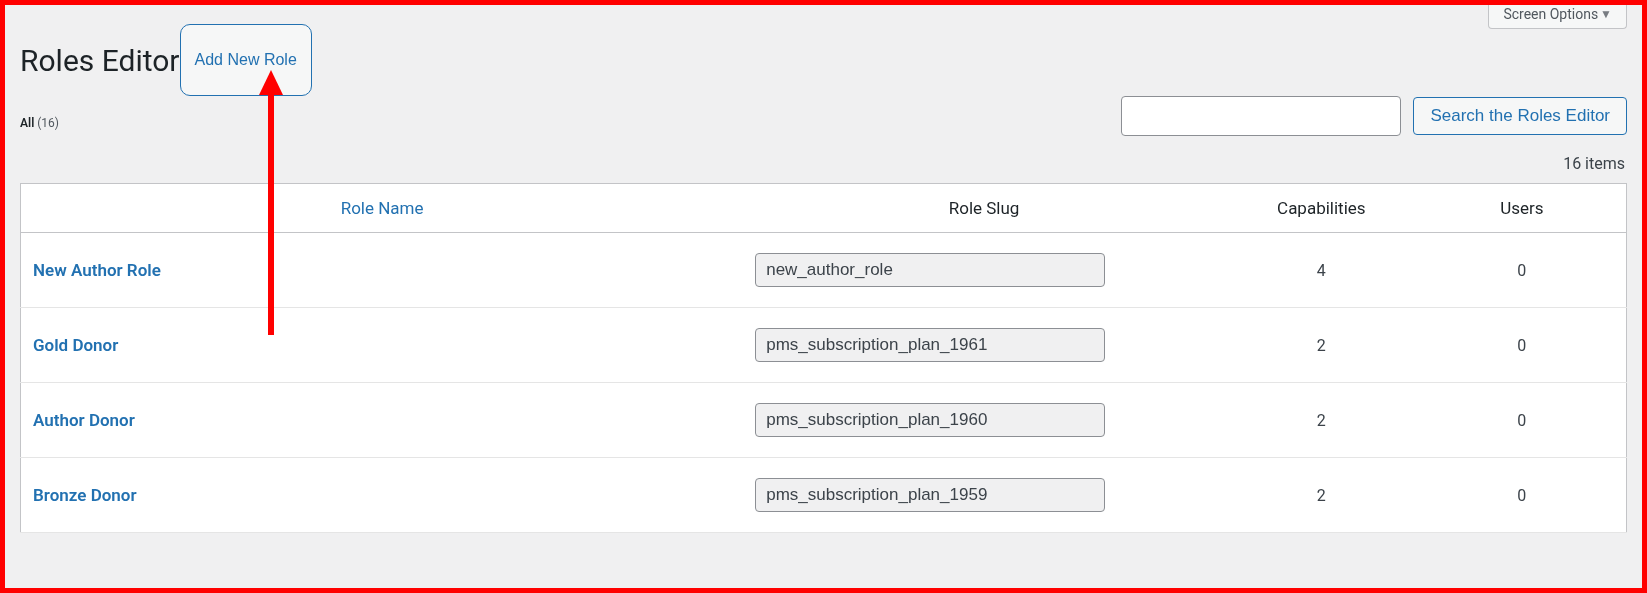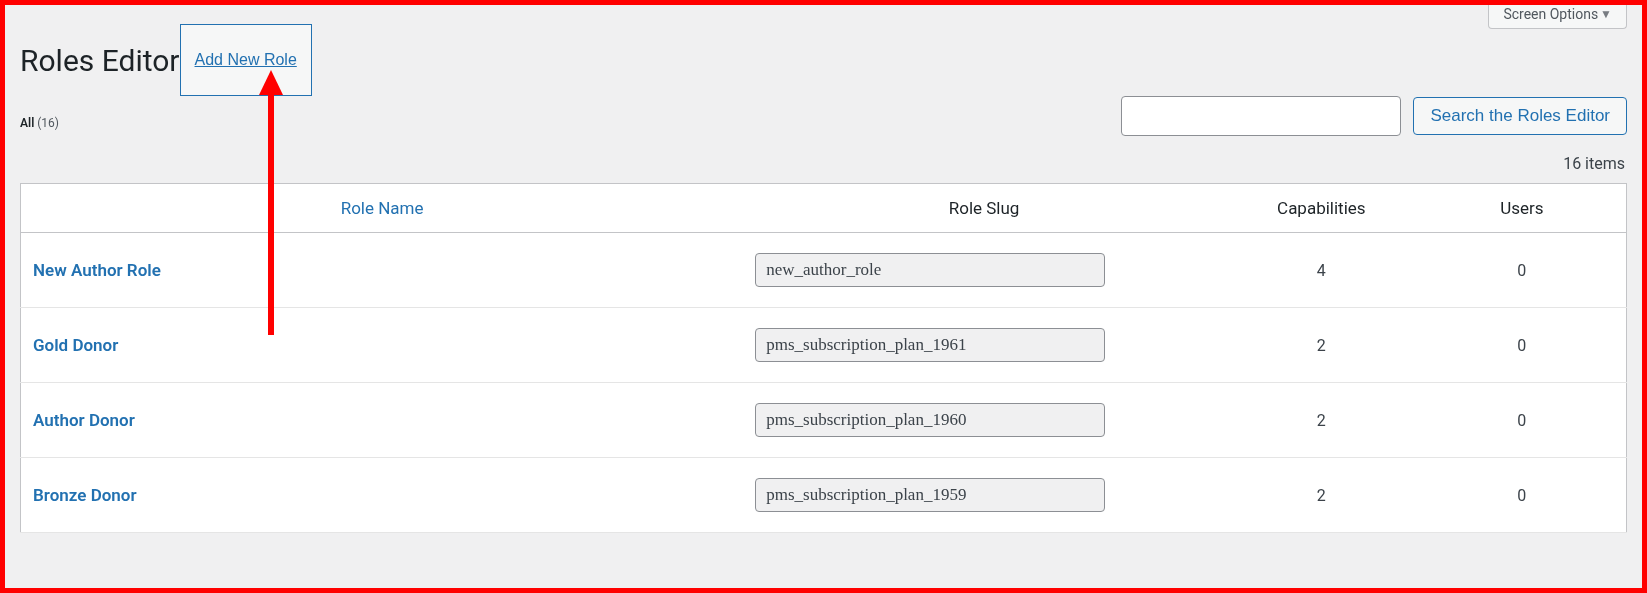--- a/index.html
+++ b/index.html
@@ -64,24 +64,23 @@
       font-weight: 400;
       color: #1d2327;
       line-height: 1.3;
     }
     .add-new-button {
       border: 1px solid #2271b1;
       color: #2271b1;
       background: #f6f7f7;
       padding: 24px 14px;
       font-size: 16px;
-      border-radius: 0;
+      border-radius: 10px;
       cursor: pointer;
       line-height: 1.4;
-      text-decoration: underline;
     }
     .subsubsub {
       margin-bottom: 18px;
       font-size: 12px;
     }
     .subsubsub .filter-all {
       font-weight: 600;
       color: #1d2327;
     }
     .subsubsub .count {
@@ -159,21 +158,20 @@
       text-decoration: none;
     }
     .slug-input {
       width: 350px;
       padding: 6px 10px;
       font-size: 17px;
       border: 1px solid #8c8f94;
       border-radius: 4px;
       background: #f0f0f1;
       color: #3c434a;
-      font-family: Liberation Serif, serif;
     }
     td.col-capabilities,
     td.col-users {
       text-align: center;
       color: #3c434a;
     }
     th.col-role-name, td.col-role-name { width: 45%; }
     th.col-role-slug, td.col-role-slug { width: 30%; }
     th.col-capabilities, td.col-capabilities { width: 12%; }
     th.col-users, td.col-users { width: 13%; }

